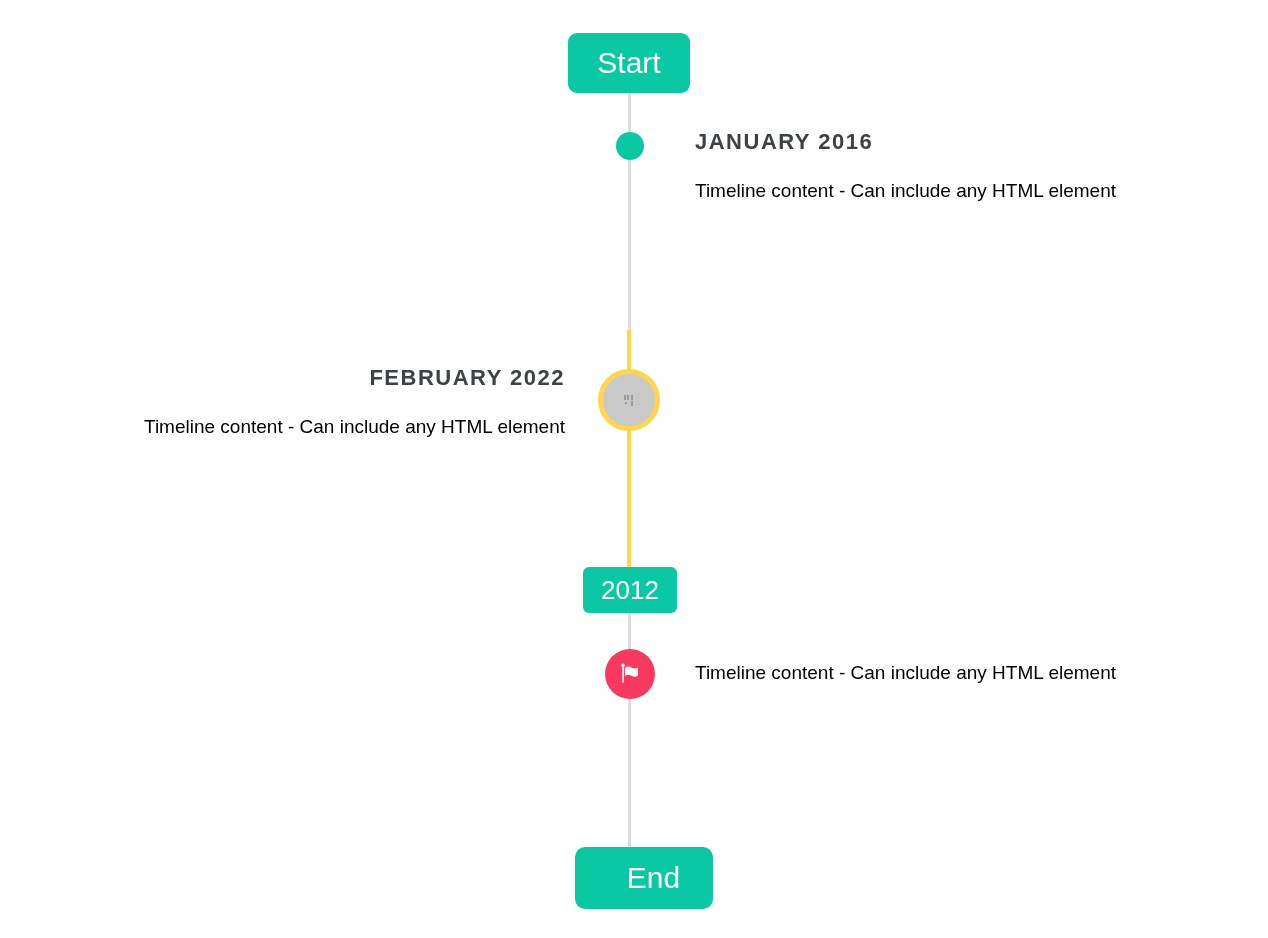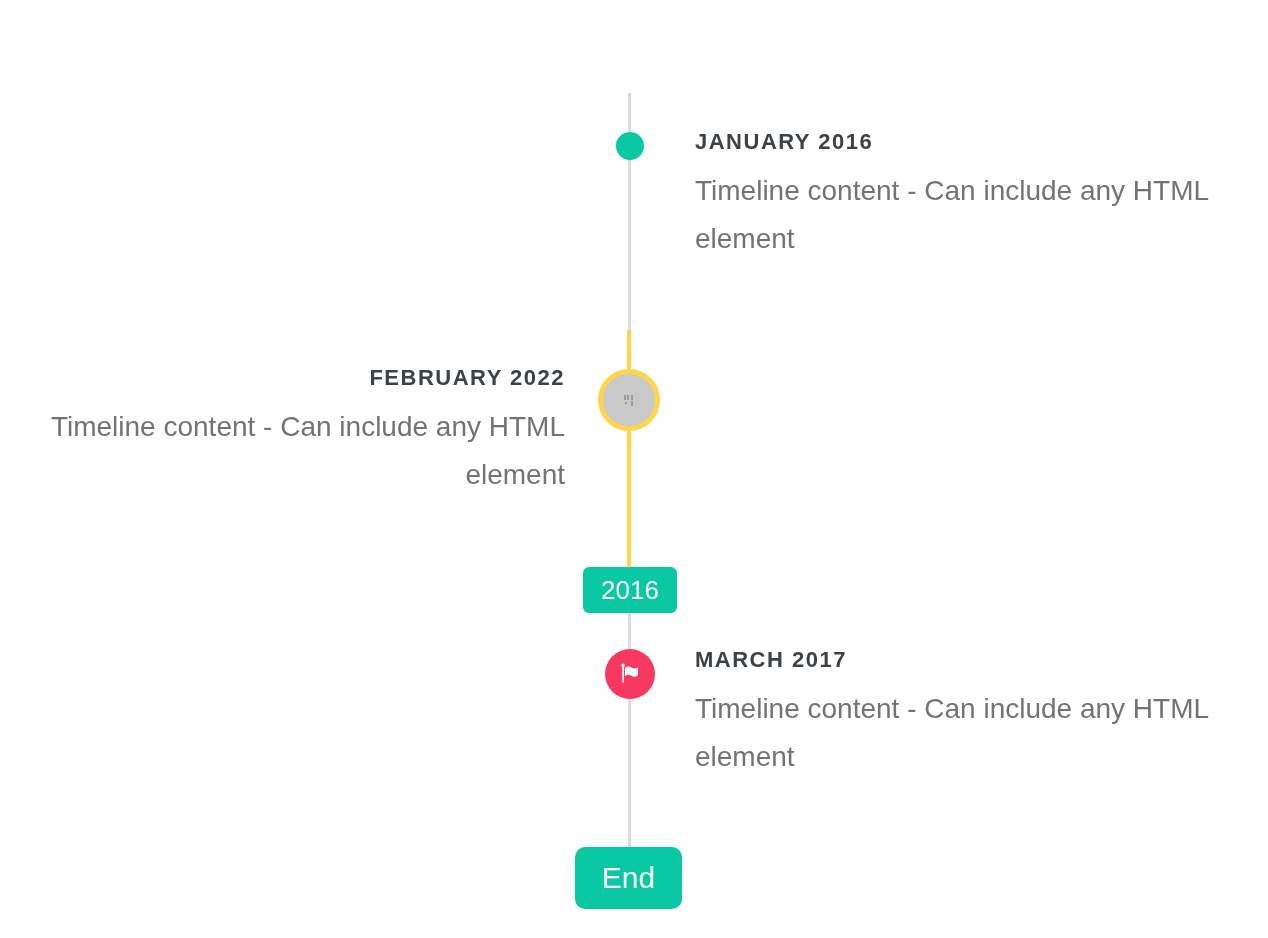--- a/index.html
+++ b/index.html
@@ -37,21 +37,21 @@
     position: absolute;
     display: flex;
     align-items: center;
     justify-content: center;
     background: #0bc8a5;
     color: #ffffff;
     z-index: 3;
   }
   .badge-start { left: 568px; top: 33px;  width: 122px; height: 60px; border-radius: 9px;  font-size: 30px; }
   .badge-year  { left: 583px; top: 567px; width: 94px;  height: 46px; border-radius: 6px;  font-size: 26px; }
-  .badge-end   { left: 575px; top: 847px; width: 107px; height: 62px; border-radius: 10px; font-size: 30px; }
+  .badge-end   { left: 575px; top: 847px; width: 119px; height: 62px; border-radius: 10px; font-size: 30px; padding-left: 19px; }
   
   .marker { position: absolute; z-index: 2; display: flex; align-items: center; justify-content: center; }
   .marker-dot {
     left: 616px; top: 132px;
     width: 28px; height: 28px;
     border-radius: 50%;
     background: #0bc8a5;
   }
   .marker-image {
     left: 598px; top: 369px;
@@ -75,35 +75,38 @@
   .item-mar   { top: 649px; }
   .item-title {
     font-size: 22px;
     font-weight: 700;
     letter-spacing: 1.5px;
     color: #3d4247;
     line-height: 22px;
     margin-bottom: 14px;
   }
   .item-content {
-    font-size: 28px;
+    font-size: 19px;
     font-weight: 400;
-    color: #737373;
+    color: #000000;
     line-height: 48px;
   }
   .icon-svg { display: block; }
 </style>
 </head>
 <body>
 
 <div class="stage">
 
   <div class="tl-line"></div>
   <div class="tl-line-highlight"></div>
 
+  <div class="badge badge-start">
+    <span>Start</span>
+  </div>
 
   <div class="marker marker-dot">
     <span></span>
   </div>
   <div class="item item-right item-jan">
     <div class="item-title">JANUARY 2016</div>
     <div class="item-content">Timeline content - Can include any HTML element</div>
   </div>
 
   <div class="marker marker-image">
@@ -118,36 +121,35 @@
         </g>
       </svg>
     </span>
   </div>
   <div class="item item-left item-feb">
     <div class="item-title">FEBRUARY 2022</div>
     <div class="item-content">Timeline content - Can include any HTML element</div>
   </div>
 
   <div class="badge badge-year">
-    <span>2016</span>
+    <span>2012</span>
   </div>
 
   <div class="marker marker-flag">
     <span>
       <svg class="icon-svg" width="26" height="26" viewBox="0 0 24 24">
         <g fill="#ffffff">
           <circle cx="5.6" cy="4" r="1.6"></circle>
           <rect x="4.9" y="4.5" width="1.5" height="15.5" rx="0.7"></rect>
           <path d="M7.3 6.2 q3.2 -2.2 6.0 -0.2 q2.9 2.0 6.0 0.0 l0 7.6 q-3.1 2.0 -6.0 0.0 q-2.8 -2.0 -6.0 0.2 z"></path>
         </g>
       </svg>
     </span>
   </div>
   <div class="item item-right item-mar">
-    <div class="item-title">MARCH 2017</div>
     <div class="item-content">Timeline content - Can include any HTML element</div>
   </div>
 
   <div class="badge badge-end">
     <span>End</span>
   </div>
 
 </div>
 
 </body></html>

